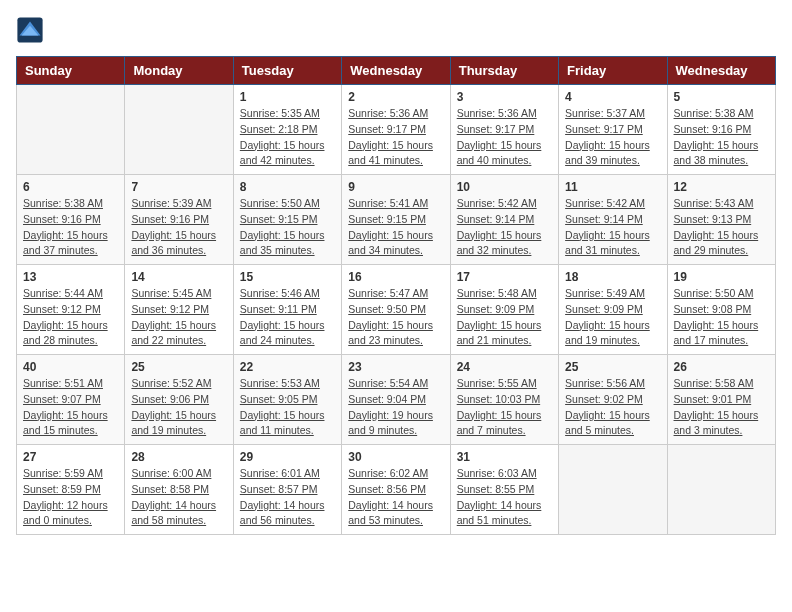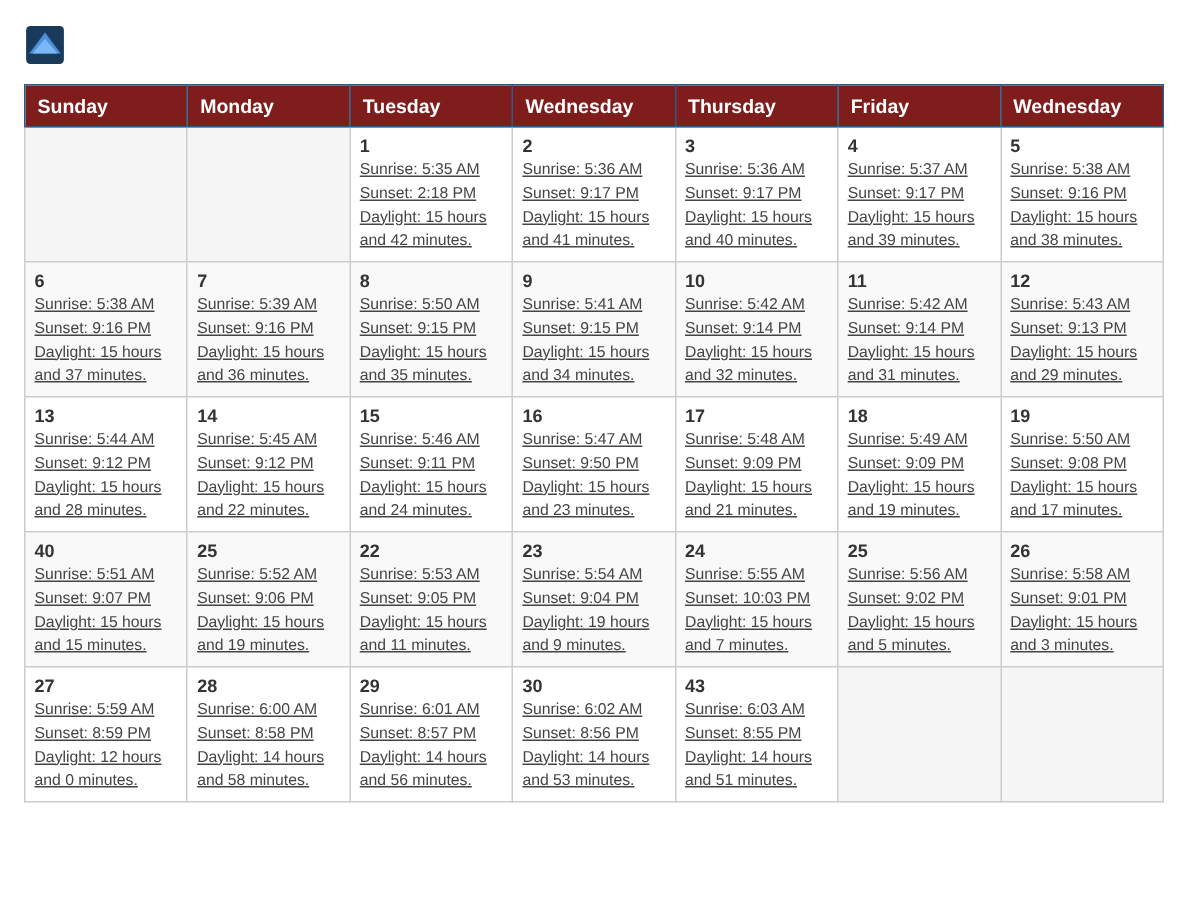--- a/index.html
+++ b/index.html
@@ -366,21 +366,21 @@
         </td>
         <td>
           <span class="day-num">30</span>
 <div class="day-info">
   <span>Sunrise: 6:02 AM</span><br>
   <span>Sunset: 8:56 PM</span><br>
   <span>Daylight: 14 hours and 53 minutes.</span>
 </div>
         </td>
         <td>
-          <span class="day-num">43</span>
+          <span class="day-num">31</span>
 <div class="day-info">
   <span>Sunrise: 6:03 AM</span><br>
   <span>Sunset: 8:55 PM</span><br>
   <span>Daylight: 14 hours and 51 minutes.</span>
 </div>
         </td>
         <td class="empty-cell"></td>
         <td class="empty-cell"></td>
       </tr>
     </tbody>

